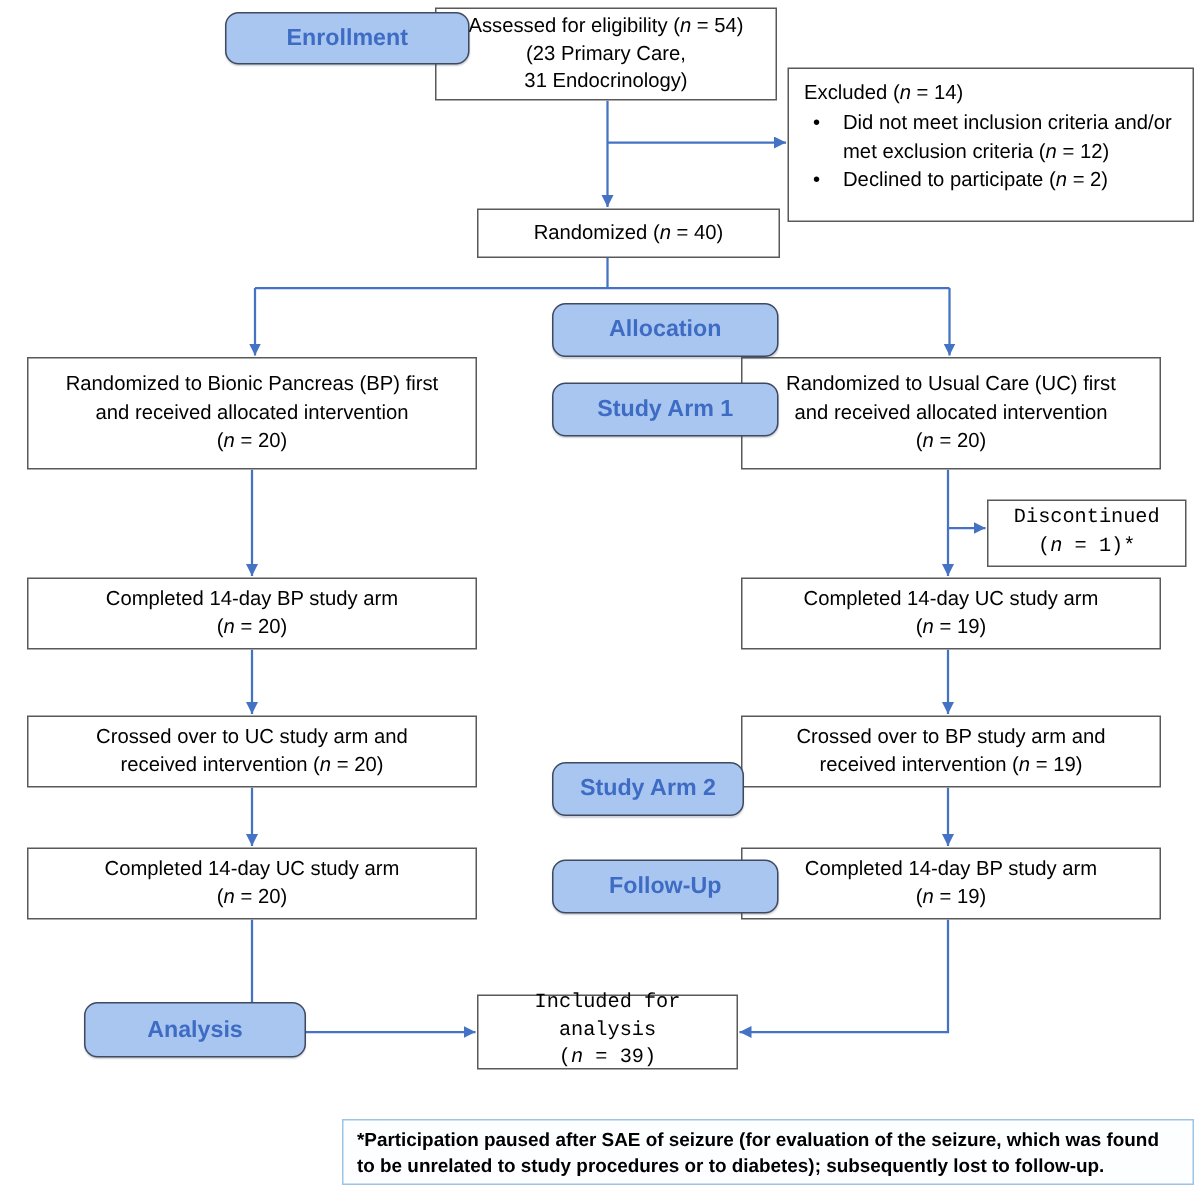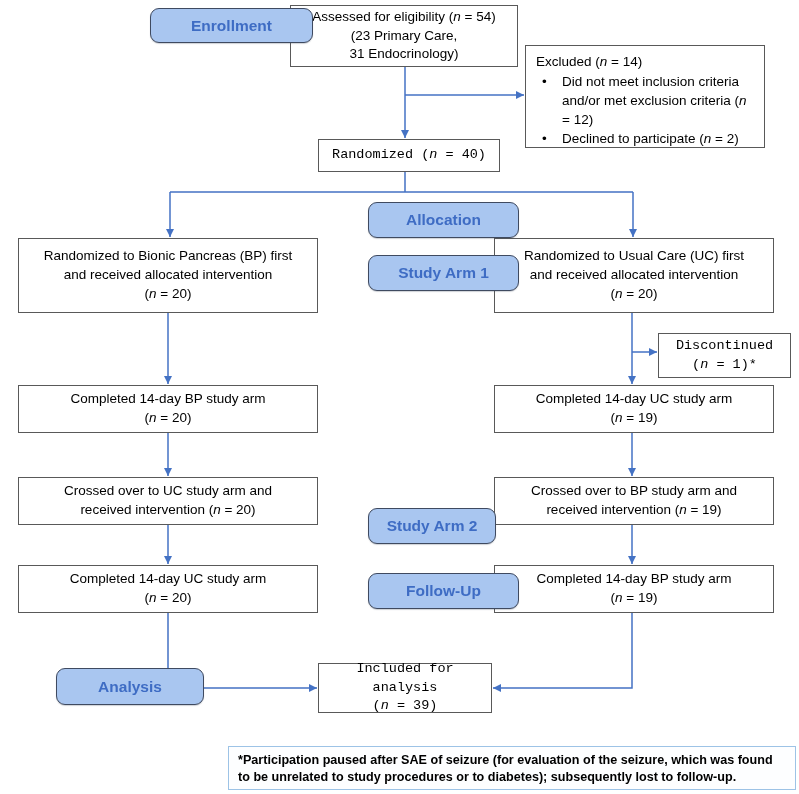--- a/index.html
+++ b/index.html
@@ -62,22 +62,22 @@
     display: flex;
     align-items: center;
     justify-content: center;
     text-align: center;
     box-shadow: 0 1px 1px rgba(60,70,90,0.25);
     margin-left: 38px;
   }
 
   
   #box-assessed        { left: 290px; top: 5px;   width: 228px; height: 62px; }
-  #box-excluded        { left: 525px; top: 45px;  width: 240px; height: 103px; text-align: left; justify-content: flex-start; padding: 7px 8px 6px 10px; }
-  #box-randomized      { left: 318px; top: 139px; width: 182px; height: 33px; font-family: Liberation Mono, monospace; }
+  #box-excluded        { left: 525px; top: 45px;  width: 271px; height: 103px; text-align: left; justify-content: flex-start; padding: 7px 8px 6px 10px; }
+  #box-randomized      { left: 318px; top: 139px; width: 202px; height: 33px; }
   #box-arm1-left       { left: 18px;  top: 238px; width: 300px; height: 75px; }
   #box-arm1-right      { left: 494px; top: 238px; width: 280px; height: 75px; }
   #box-discontinued    { left: 658px; top: 333px; width: 133px; height: 45px; font-family: Liberation Mono, monospace; }
   #box-completed1-left { left: 18px;  top: 385px; width: 300px; height: 48px; }
   #box-completed1-right{ left: 494px; top: 385px; width: 280px; height: 48px; }
   #box-crossed-left    { left: 18px;  top: 477px; width: 300px; height: 48px; }
   #box-crossed-right   { left: 494px; top: 477px; width: 280px; height: 48px; }
   #box-completed2-left { left: 18px;  top: 565px; width: 300px; height: 48px; }
   #box-completed2-right{ left: 494px; top: 565px; width: 280px; height: 48px; }
   #box-included        { left: 318px; top: 663px; width: 174px; height: 50px; font-family: Liberation Mono, monospace; }

